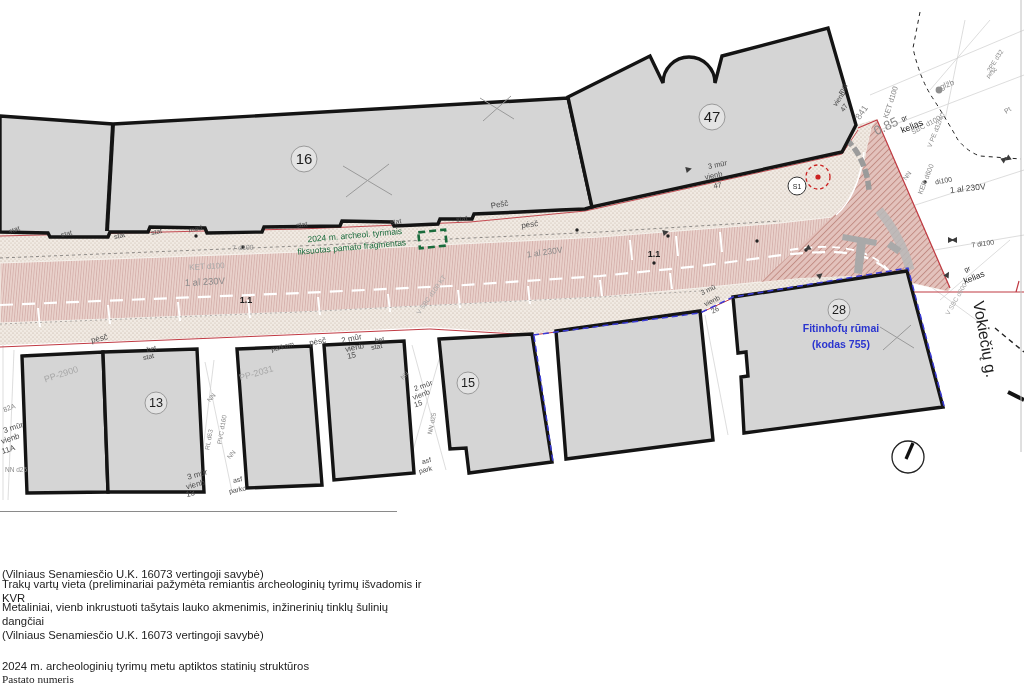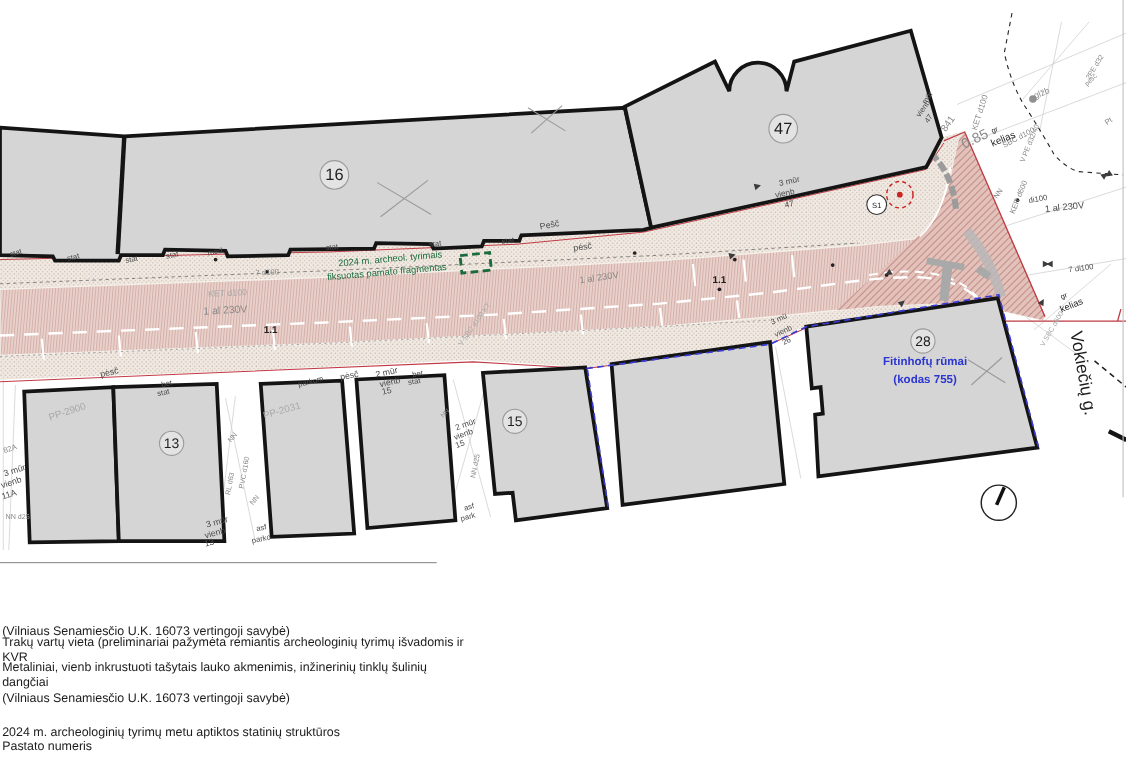--- a/index.html
+++ b/index.html
@@ -280,18 +280,18 @@
       <div class="legend-item" style="top: 568px;">
         <div>(Vilniaus Senamiesčio U.K. 16073 vertingoji savybė)</div>
       </div>
       <div class="legend-item" style="top: 601px;">
         <div>Metaliniai, vienb inkrustuoti tašytais lauko akmenimis, inžinerinių tinklų šulinių dangčiai</div>
         <div>(Vilniaus Senamiesčio U.K. 16073 vertingoji savybė)</div>
       </div>
       <div class="legend-item" style="top: 640px; margin-top: 20px;">
         <div>2024 m. archeologinių tyrimų metu aptiktos statinių struktūros</div>
       </div>
-      <div class="legend-item" style="top: 673px;">
+      <div class="legend-item" style="top: 673px; font-family: Liberation Serif, serif;">
         <div>Pastato numeris</div>
       </div>
     </div>
 
 </div>
 
 </body></html>

